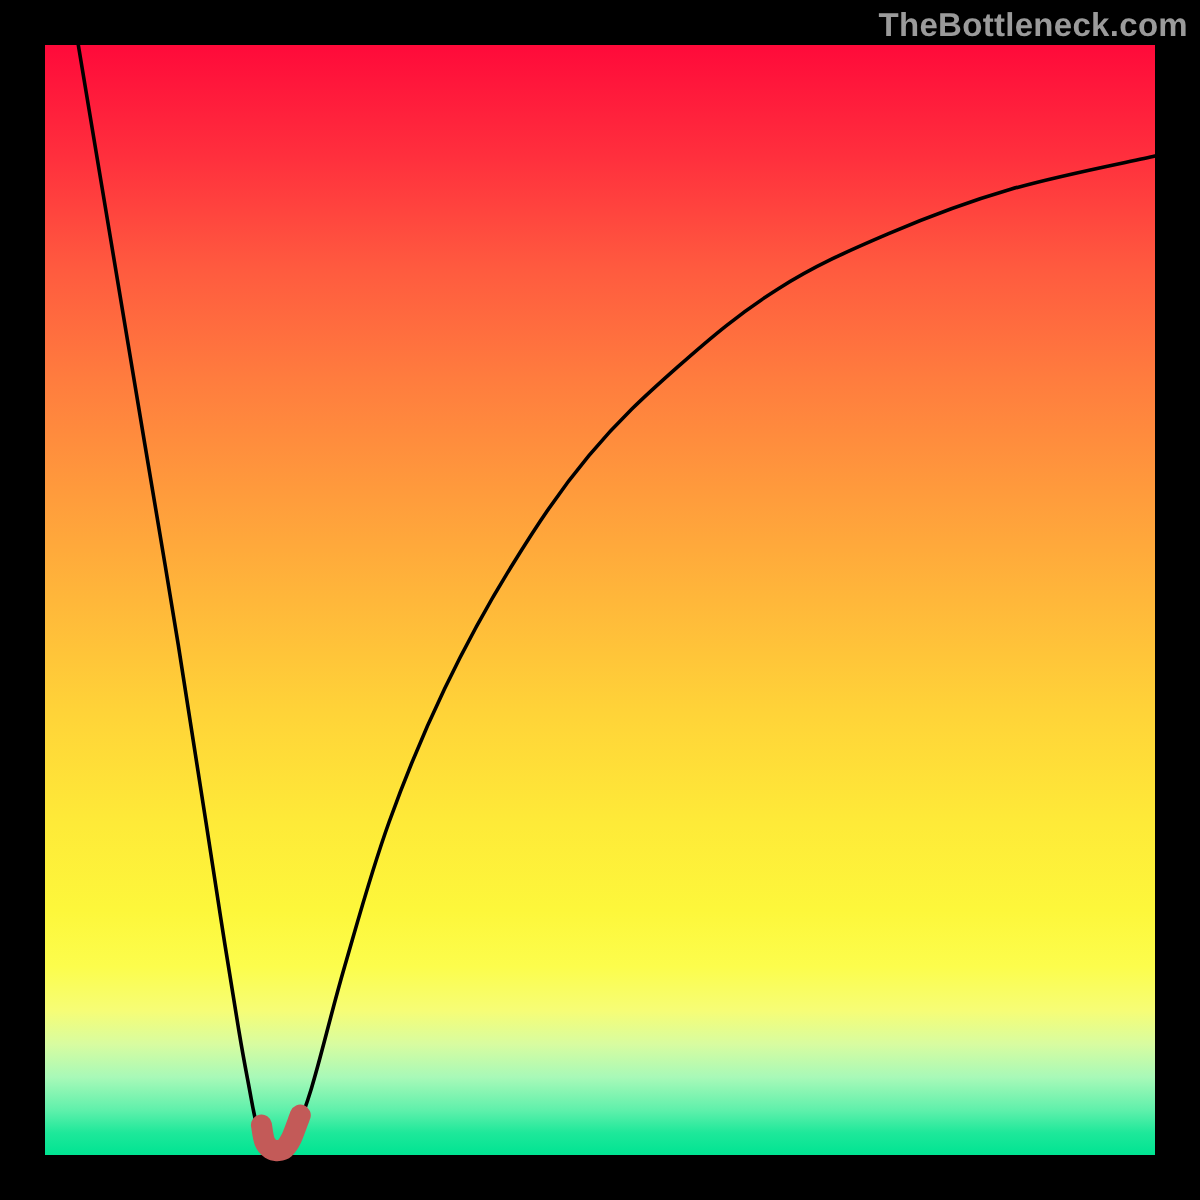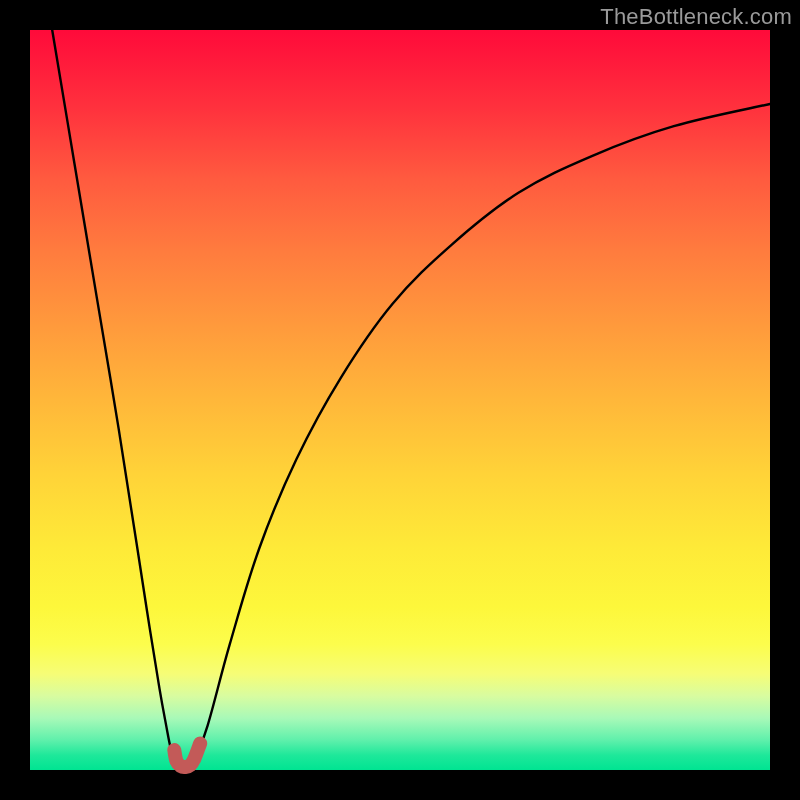--- a/index.html
+++ b/index.html
@@ -11,20 +11,21 @@
     background: #000;
     font-family: Arial, Helvetica, sans-serif;
   }
   .frame {
     position: absolute;
     top: 0;
     left: 0;
     width: 800px;
     height: 800px;
     background: #000;
+    font-weight: bold;
   }
   .plot-area {
     position: absolute;
     top: 30px;
     left: 30px;
     width: 740px;
     height: 740px;
     background: linear-gradient(
       to bottom,
       #ff0a3a 0%,

